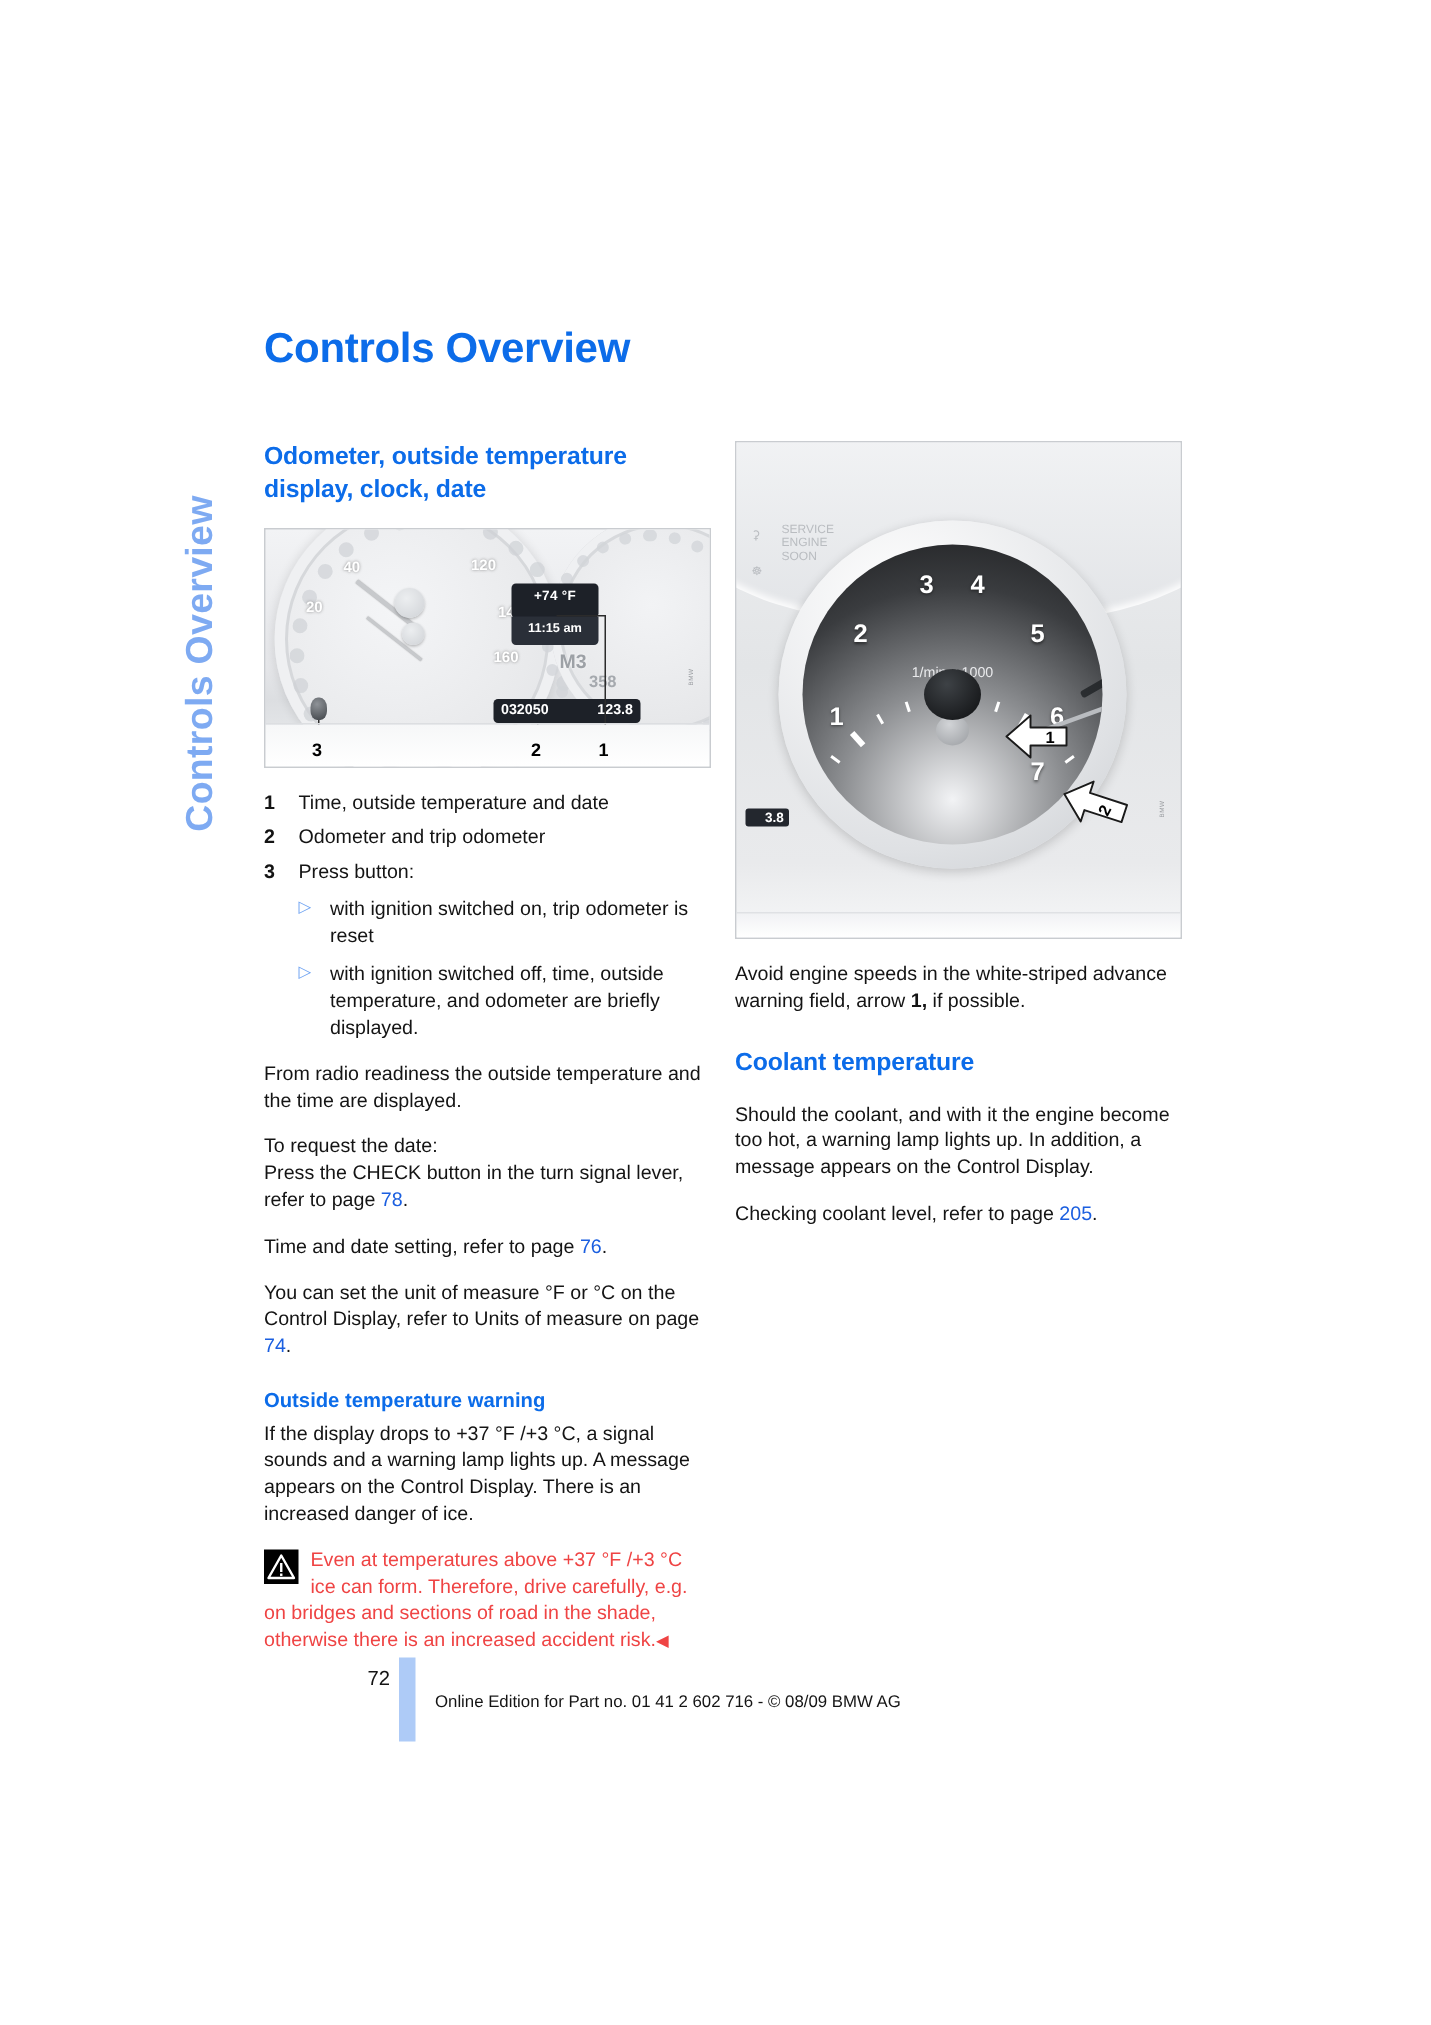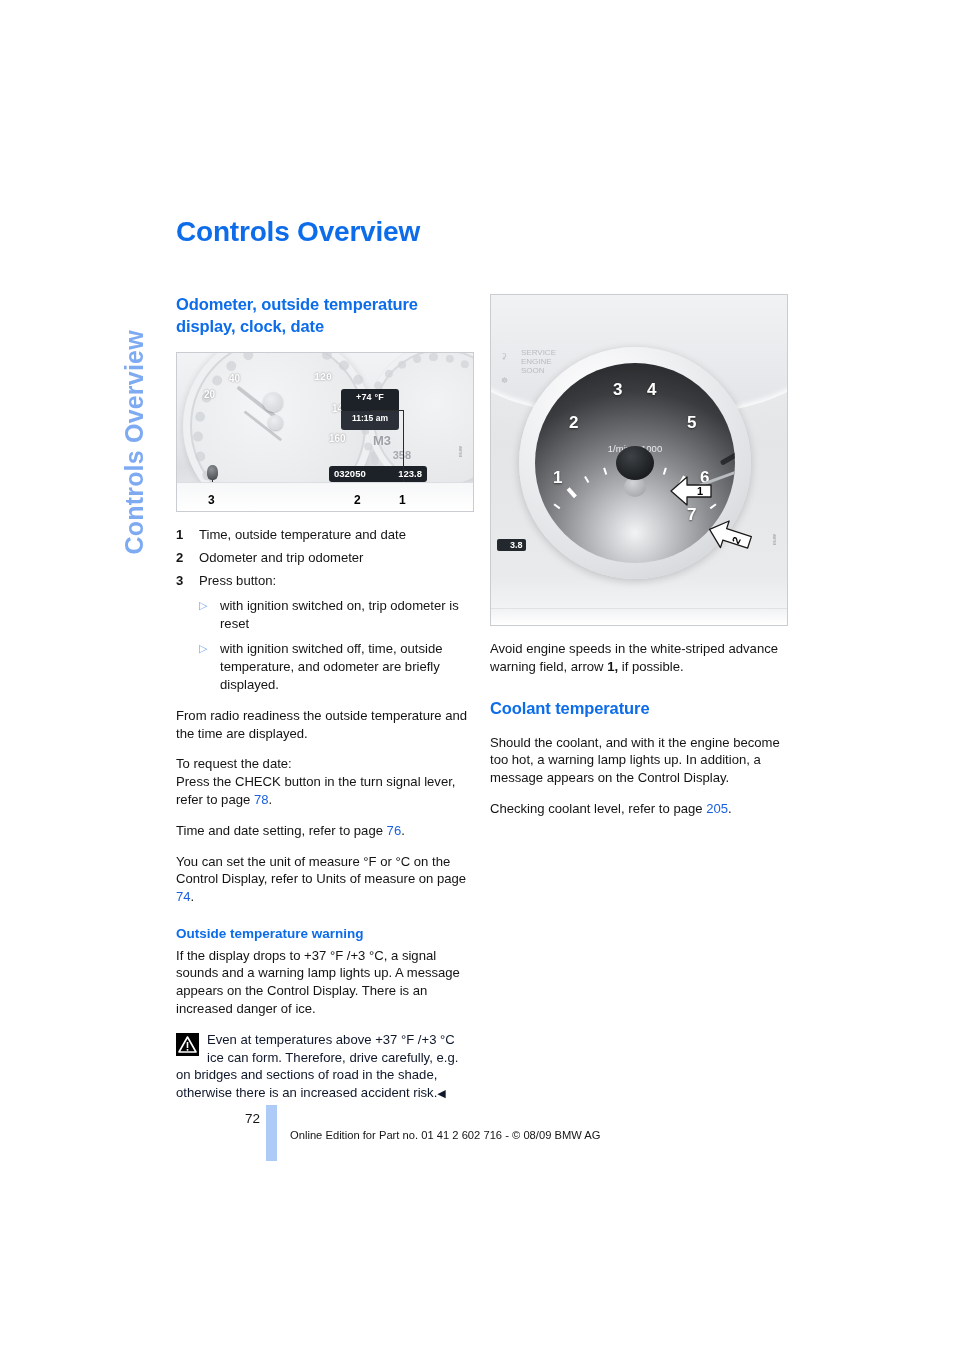--- a/index.html
+++ b/index.html
@@ -387,21 +387,21 @@
     position: absolute;
     left: 0; top: 1px;
     color: #6fa3f2;
     font-size: 11px;
   }
 
   
   .warn-block {
     font-size: 13.1px;
     line-height: 1.36;
-    color: #0f172a;
+    color: #ef4444;
   }
   .warn-icon {
     float: left;
     width: 23px; height: 23px;
     background: #000;
     margin: 2px 8px 1px 0;
     position: relative;
   }
   .warn-icon svg { position: absolute; left: 2px; top: 2px; }
   .end-mark { font-size: 11px; }
@@ -453,22 +453,22 @@
       <h2 class="section-title">Odometer, outside temperature display, clock, date</h2>
 
       <div class="figure fig-cluster">
         <div class="stage"></div>
         <div class="dial-big"></div>
         <div class="tickring"></div>
         <div class="dial-small"></div>
         <div class="tickring2"></div>
 
         <div class="spd" style="left:52px;  top:20px;">40</div>
-        <div class="spd" style="left:27px;  top:36px;">20</div>
-        <div class="spd" style="left:137px; top:19px;font-family:Liberation Mono, monospace;">120</div>
+        <div class="spd" style="left:27px;  top:47px;">20</div>
+        <div class="spd" style="left:137px; top:19px;">120</div>
         <div class="spd" style="left:155px; top:50px;">140</div>
         <div class="spd" style="left:152px; top:80px;">160</div>
 
         <div class="needle" style="left:50px; top:65px; width:52px; height:2.5px; transform:rotate(38deg);"></div>
         <div class="needle" style="left:58px; top:86px; width:46px; height:2px; transform:rotate(38deg);"></div>
         <div class="hub" style="left:86px; top:39px; width:20px; height:20px;"></div>
         <div class="hub" style="left:91px; top:62px; width:15px; height:15px;"></div>
 
         <div class="lcd lcd-temp">+74 °F</div>
         <div class="lcd lcd-time">11:15 am</div>

